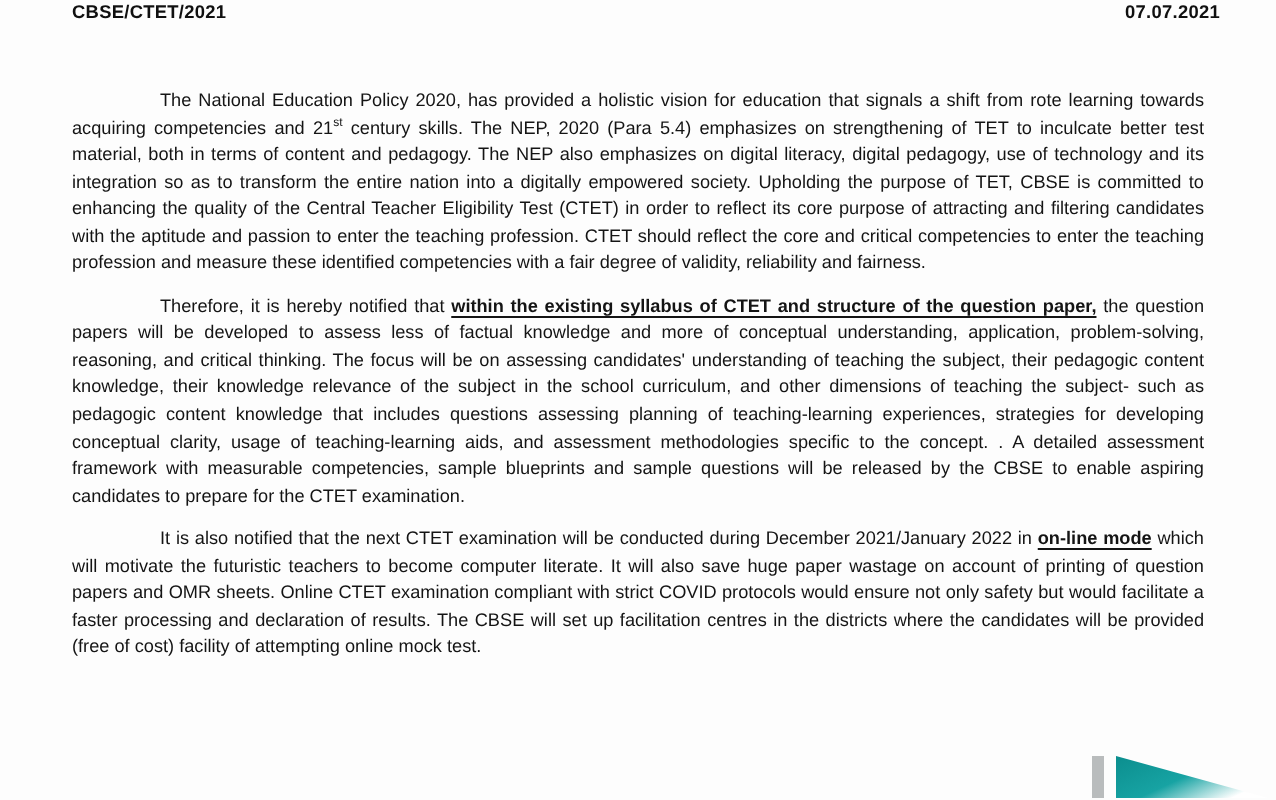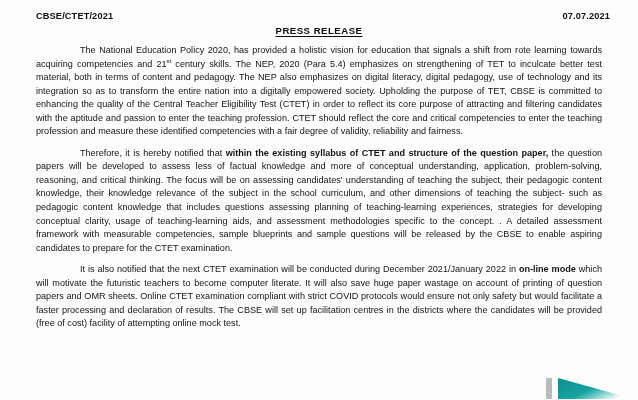--- a/index.html
+++ b/index.html
@@ -22,21 +22,21 @@
     width: 638px;
     height: 400px;
     box-sizing: border-box;
     padding: 0;
     background: #fdfdfd;
   }
 
   
   .header-row {
     position: absolute;
-    top: 11px;
+    top: 1px;
     left: 36px;
     right: 28px;
     display: flex;
     justify-content: space-between;
     align-items: flex-start;
   }
   .header-ref,
   .header-date {
     font-size: 9.2px;
     font-weight: bold;
@@ -77,20 +77,21 @@
     text-align: justify;
     text-justify: inter-word;
     text-indent: 44px;
     color: #141414;
     font-family: "Liberation Sans", sans-serif;
   }
   p.para:last-child { margin-bottom: 16px; }
 
   .b-u {
     font-weight: bold;
+    text-decoration: underline;
     text-underline-offset: 1.5px;
   }
   sup {
     font-size: 6px;
     vertical-align: super;
     line-height: 0;
   }
 
   
   .deco {
@@ -106,23 +107,20 @@
 </head>
 <body>
 
 <div class="page">
 
   <div class="header-row">
     <span class="header-ref">CBSE/CTET/2021</span>
     <span class="header-date">07.07.2021</span>
   </div>
 
-  <div class="title-wrap">
-    <span class="doc-title">PRESS RELEASE</span>
-  </div>
 
   <div class="body-area">
 
     <p class="para"><span>The National Education Policy 2020, has provided a holistic vision for education that signals a shift from rote learning towards acquiring competencies and 21</span><sup>st</sup><span> century skills. The NEP, 2020 (Para 5.4) emphasizes on strengthening of TET to inculcate better test material, both in terms of content and pedagogy. The NEP also emphasizes on digital literacy, digital pedagogy, use of technology and its integration so as to transform the entire nation into a digitally empowered society. Upholding the purpose of TET, CBSE is committed to enhancing the quality of the Central Teacher Eligibility Test (CTET) in order to reflect its core purpose of attracting and filtering candidates with the aptitude and passion to enter the teaching profession. CTET should reflect the core and critical competencies to enter the teaching profession and measure these identified competencies with a fair degree of validity, reliability and fairness.</span></p>
 
     <p class="para"><span>Therefore, it is hereby notified that </span><span class="b-u">within the existing syllabus of CTET and structure of the question paper,</span><span> the question papers will be developed to assess less of factual knowledge and more of conceptual understanding, application, problem-solving, reasoning, and critical thinking. The focus will be on assessing candidates' understanding of teaching the subject, their pedagogic content knowledge, their knowledge relevance of the subject in the school curriculum, and other dimensions of teaching the subject- such as pedagogic content knowledge that includes questions assessing planning of teaching-learning experiences, strategies for developing conceptual clarity, usage of teaching-learning aids, and assessment methodologies specific to the concept. . A detailed assessment framework with measurable competencies, sample blueprints and sample questions will be released by the CBSE to enable aspiring candidates to prepare for the CTET examination.</span></p>
 
     <p class="para"><span>It is also notified that the next CTET examination will be conducted during December 2021/January 2022 in </span><span class="b-u">on-line mode</span><span> which will motivate the futuristic teachers to become computer literate. It will also save huge paper wastage on account of printing of question papers and OMR sheets. Online CTET examination compliant with strict COVID protocols would ensure not only safety but would facilitate a faster processing and declaration of results. The CBSE will set up facilitation centres in the districts where the candidates will be provided (free of cost) facility of attempting online mock test.</span></p>
 
   </div>

